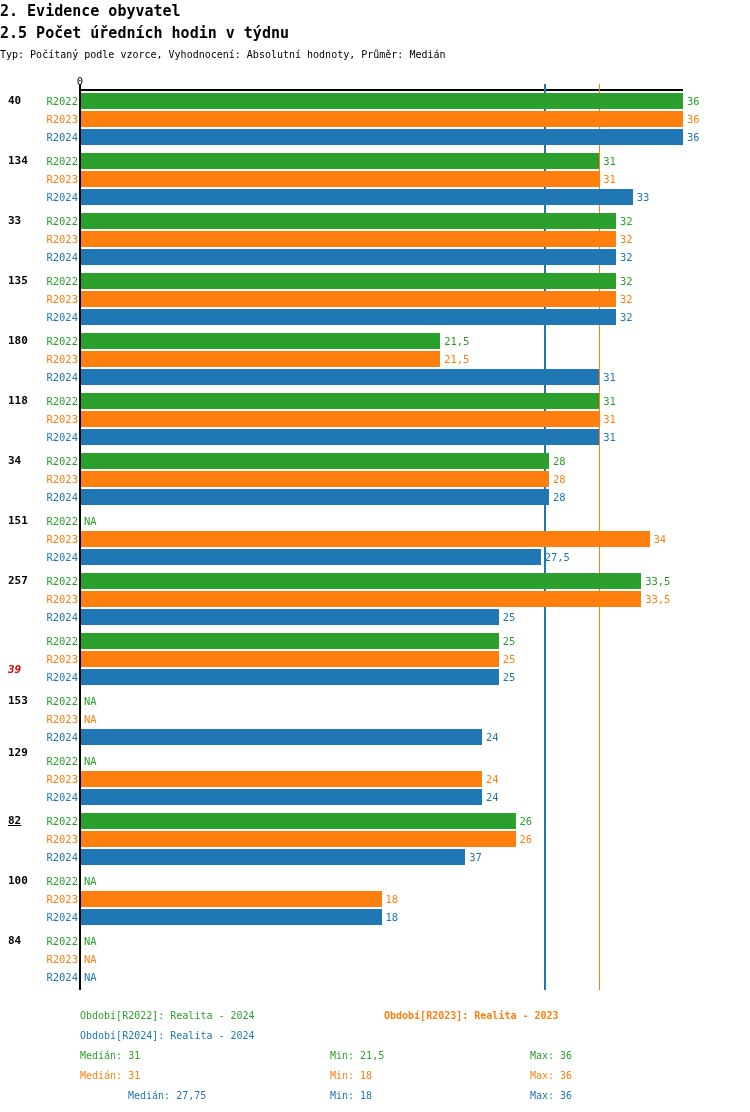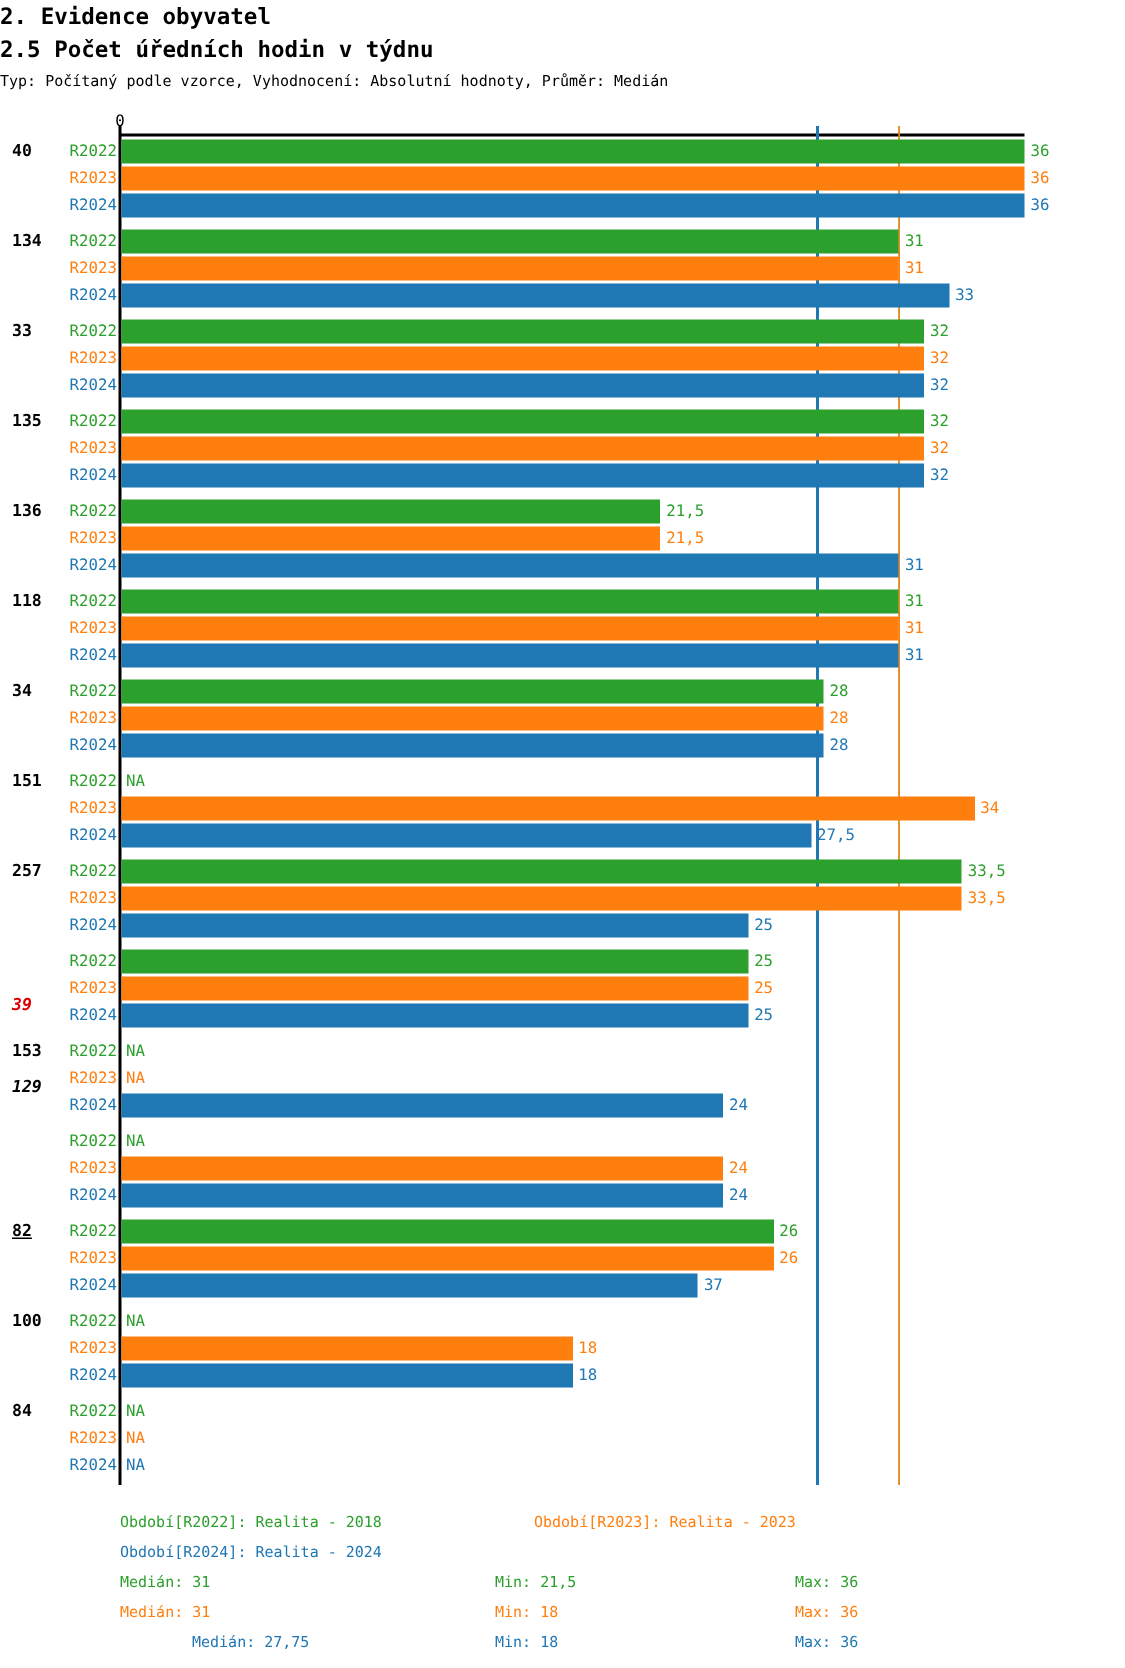--- a/index.html
+++ b/index.html
@@ -68,21 +68,21 @@
     <div class="idlabel" style="top: 273px; color: rgb(0, 0, 0);">135</div>
     <div class="rlabel" style="top: 273px; color: rgb(44, 160, 44);">R2022</div>
     <div class="bar" style="left: 81px; top: 273px; width: 535px; background: rgb(44, 160, 44);"></div>
     <div class="vlabel" style="left: 620px; top: 273px; color: rgb(44, 160, 44);">32</div>
     <div class="rlabel" style="top: 291px; color: rgb(255, 127, 14);">R2023</div>
     <div class="bar" style="left: 81px; top: 291px; width: 535px; background: rgb(255, 127, 14);"></div>
     <div class="vlabel" style="left: 620px; top: 291px; color: rgb(255, 127, 14);">32</div>
     <div class="rlabel" style="top: 309px; color: rgb(31, 119, 180);">R2024</div>
     <div class="bar" style="left: 81px; top: 309px; width: 535px; background: rgb(31, 119, 180);"></div>
     <div class="vlabel" style="left: 620px; top: 309px; color: rgb(31, 119, 180);">32</div>
-    <div class="idlabel" style="top: 333px; color: rgb(0, 0, 0);">136</div>
+    <div class="idlabel" style="top: 333px; color: rgb(0, 0, 0);">180</div>
     <div class="rlabel" style="top: 333px; color: rgb(44, 160, 44);">R2022</div>
     <div class="bar" style="left: 81px; top: 333px; width: 359.125px; background: rgb(44, 160, 44);"></div>
     <div class="vlabel" style="left: 444.125px; top: 333px; color: rgb(44, 160, 44);">21,5</div>
     <div class="rlabel" style="top: 351px; color: rgb(255, 127, 14);">R2023</div>
     <div class="bar" style="left: 81px; top: 351px; width: 359.125px; background: rgb(255, 127, 14);"></div>
     <div class="vlabel" style="left: 444.125px; top: 351px; color: rgb(255, 127, 14);">21,5</div>
     <div class="rlabel" style="top: 369px; color: rgb(31, 119, 180);">R2024</div>
     <div class="bar" style="left: 81px; top: 369px; width: 518.25px; background: rgb(31, 119, 180);"></div>
     <div class="vlabel" style="left: 603.25px; top: 369px; color: rgb(31, 119, 180);">31</div>
     <div class="idlabel" style="top: 393px; color: rgb(0, 0, 0);">118</div>
@@ -135,21 +135,21 @@
     <div class="bar" style="left: 81px; top: 669px; width: 417.75px; background: rgb(31, 119, 180);"></div>
     <div class="vlabel" style="left: 502.75px; top: 669px; color: rgb(31, 119, 180);">25</div>
     <div class="idlabel" style="top: 693px; color: rgb(0, 0, 0);">153</div>
     <div class="rlabel" style="top: 693px; color: rgb(44, 160, 44);">R2022</div>
     <div class="nalabel" style="top: 693px; color: rgb(44, 160, 44);">NA</div>
     <div class="rlabel" style="top: 711px; color: rgb(255, 127, 14);">R2023</div>
     <div class="nalabel" style="top: 711px; color: rgb(255, 127, 14);">NA</div>
     <div class="rlabel" style="top: 729px; color: rgb(31, 119, 180);">R2024</div>
     <div class="bar" style="left: 81px; top: 729px; width: 401px; background: rgb(31, 119, 180);"></div>
     <div class="vlabel" style="left: 486px; top: 729px; color: rgb(31, 119, 180);">24</div>
-    <div class="idlabel" style="top: 717px; color: rgb(0, 0, 0); font-style: italic;">129</div>
+    <div class="idlabel" style="top: 745px; color: rgb(0, 0, 0);">129</div>
     <div class="rlabel" style="top: 753px; color: rgb(44, 160, 44);">R2022</div>
     <div class="nalabel" style="top: 753px; color: rgb(44, 160, 44);">NA</div>
     <div class="rlabel" style="top: 771px; color: rgb(255, 127, 14);">R2023</div>
     <div class="bar" style="left: 81px; top: 771px; width: 401px; background: rgb(255, 127, 14);"></div>
     <div class="vlabel" style="left: 486px; top: 771px; color: rgb(255, 127, 14);">24</div>
     <div class="rlabel" style="top: 789px; color: rgb(31, 119, 180);">R2024</div>
     <div class="bar" style="left: 81px; top: 789px; width: 401px; background: rgb(31, 119, 180);"></div>
     <div class="vlabel" style="left: 486px; top: 789px; color: rgb(31, 119, 180);">24</div>
     <div class="idlabel" style="top: 813px; color: rgb(0, 0, 0); text-decoration: underline;">82</div>
     <div class="rlabel" style="top: 813px; color: rgb(44, 160, 44);">R2022</div>
@@ -174,22 +174,22 @@
     <div class="rlabel" style="top: 933px; color: rgb(44, 160, 44);">R2022</div>
     <div class="nalabel" style="top: 933px; color: rgb(44, 160, 44);">NA</div>
     <div class="rlabel" style="top: 951px; color: rgb(255, 127, 14);">R2023</div>
     <div class="nalabel" style="top: 951px; color: rgb(255, 127, 14);">NA</div>
     <div class="rlabel" style="top: 969px; color: rgb(31, 119, 180);">R2024</div>
     <div class="nalabel" style="top: 969px; color: rgb(31, 119, 180);">NA</div>
   </div>
 
 <div id="footer">
 
-<div class="fitem" style="left: 80px; top: 1010px; color: rgb(44, 160, 44);">Období[R2022]: Realita - 2018</div>
-    <div class="fitem" style="left: 356px; top: 1010px; color: rgb(255, 127, 14);">Období[R2023]: Realita - 2023</div>
+<div class="fitem" style="left: 80px; top: 1010px; color: rgb(44, 160, 44);">Období[R2022]: Realita - 2024</div>
+    <div class="fitem" style="left: 384px; top: 1010px; color: rgb(255, 127, 14); font-weight: bold;">Období[R2023]: Realita - 2023</div>
     <div class="fitem" style="left: 80px; top: 1030px; color: rgb(31, 119, 180);">Období[R2024]: Realita - 2024</div>
     <div class="fitem" style="left: 80px; top: 1050px; color: rgb(44, 160, 44);">Medián: 31</div>
     <div class="fitem" style="left: 330px; top: 1050px; color: rgb(44, 160, 44);">Min: 21,5</div>
     <div class="fitem" style="left: 530px; top: 1050px; color: rgb(44, 160, 44);">Max: 36</div>
     <div class="fitem" style="left: 80px; top: 1070px; color: rgb(255, 127, 14);">Medián: 31</div>
     <div class="fitem" style="left: 330px; top: 1070px; color: rgb(255, 127, 14);">Min: 18</div>
     <div class="fitem" style="left: 530px; top: 1070px; color: rgb(255, 127, 14);">Max: 36</div>
     <div class="fitem" style="left: 80px; top: 1090px; color: rgb(31, 119, 180); padding-left: 48px;">Medián: 27,75</div>
     <div class="fitem" style="left: 330px; top: 1090px; color: rgb(31, 119, 180);">Min: 18</div>
     <div class="fitem" style="left: 530px; top: 1090px; color: rgb(31, 119, 180);">Max: 36</div>

